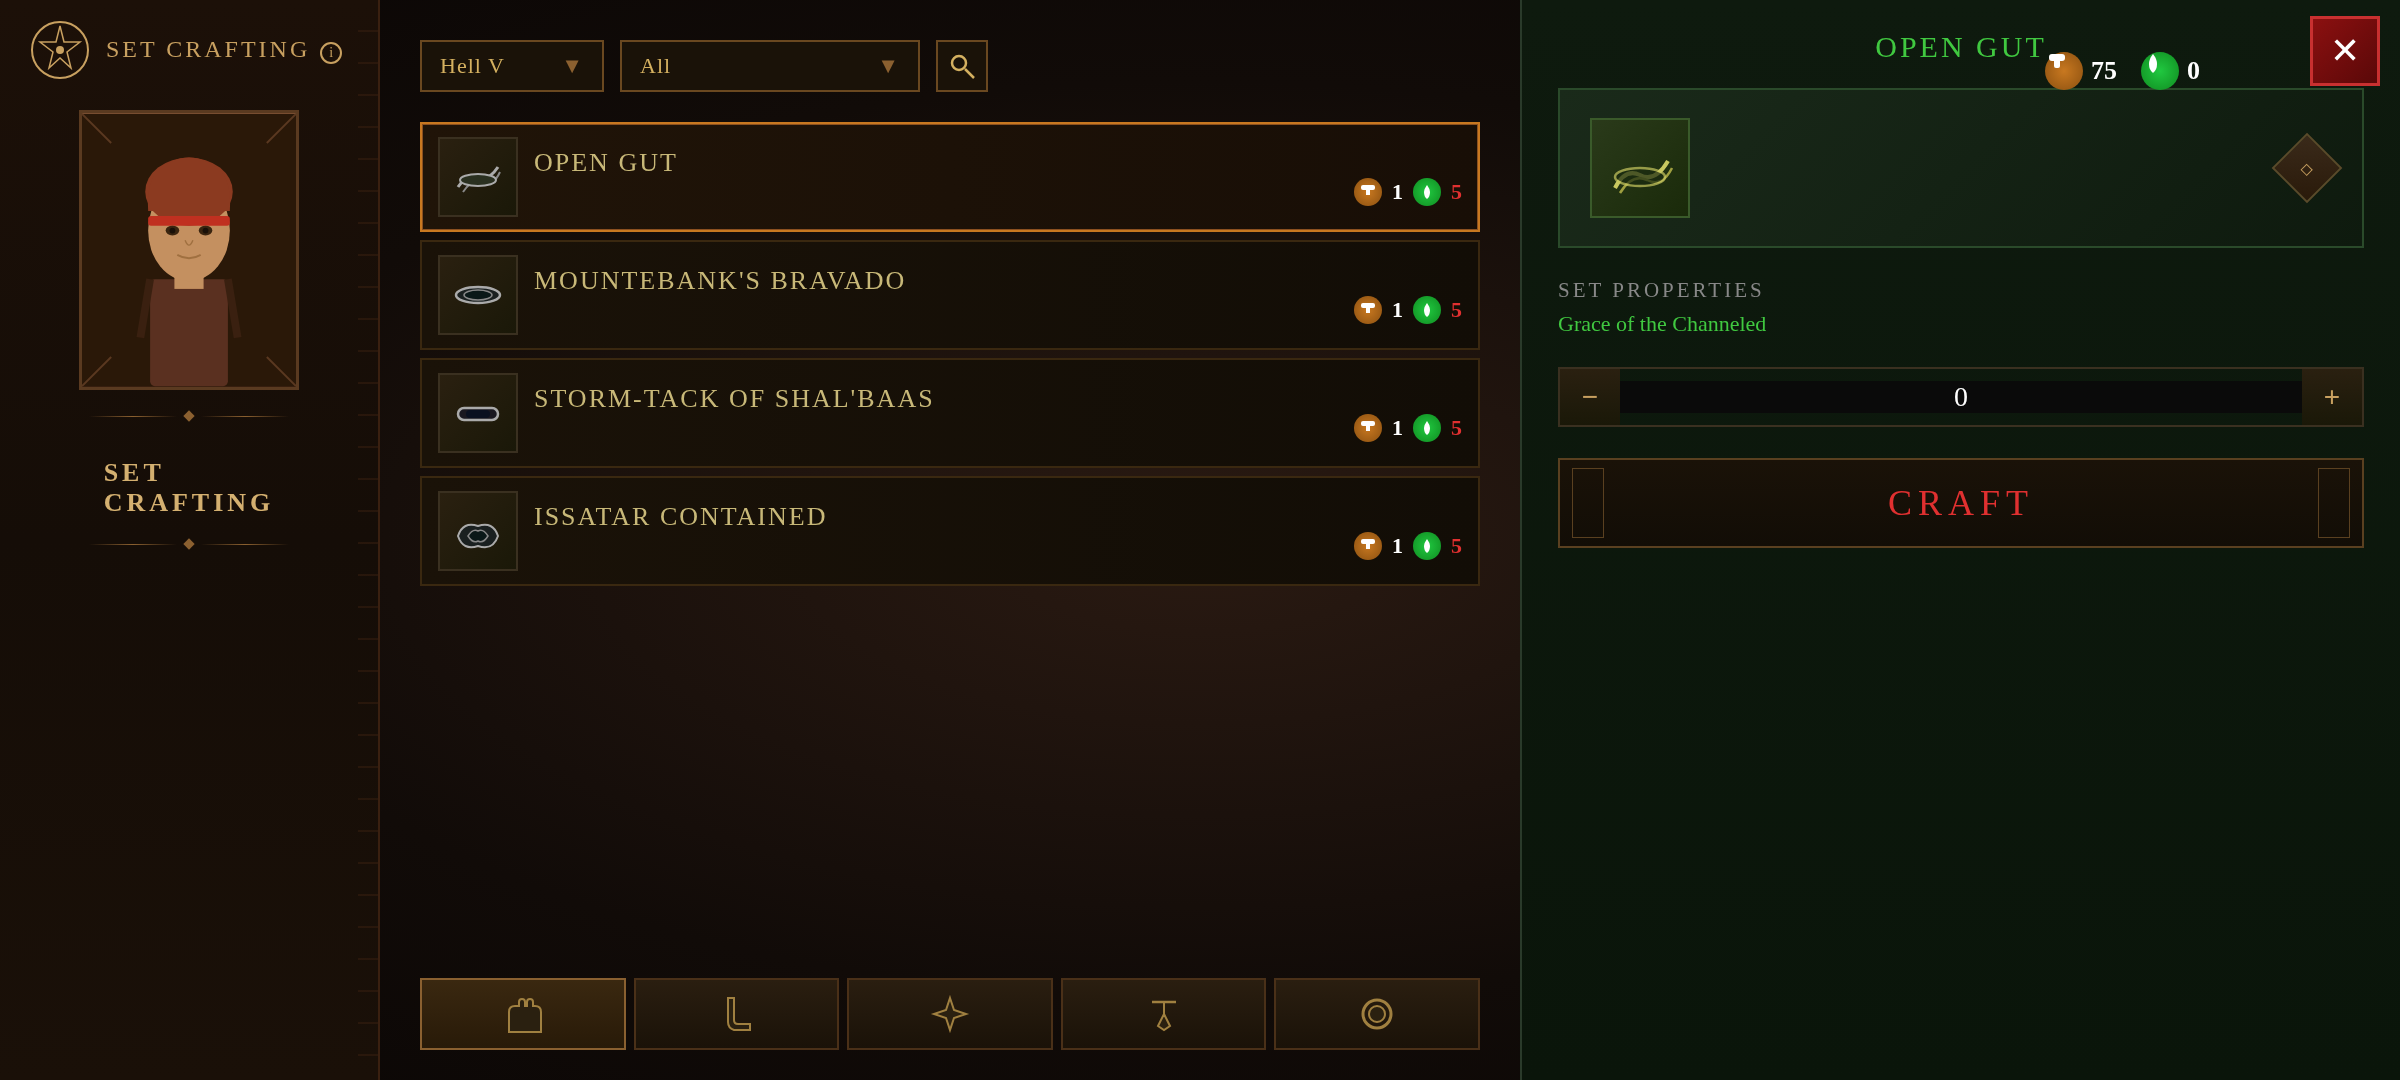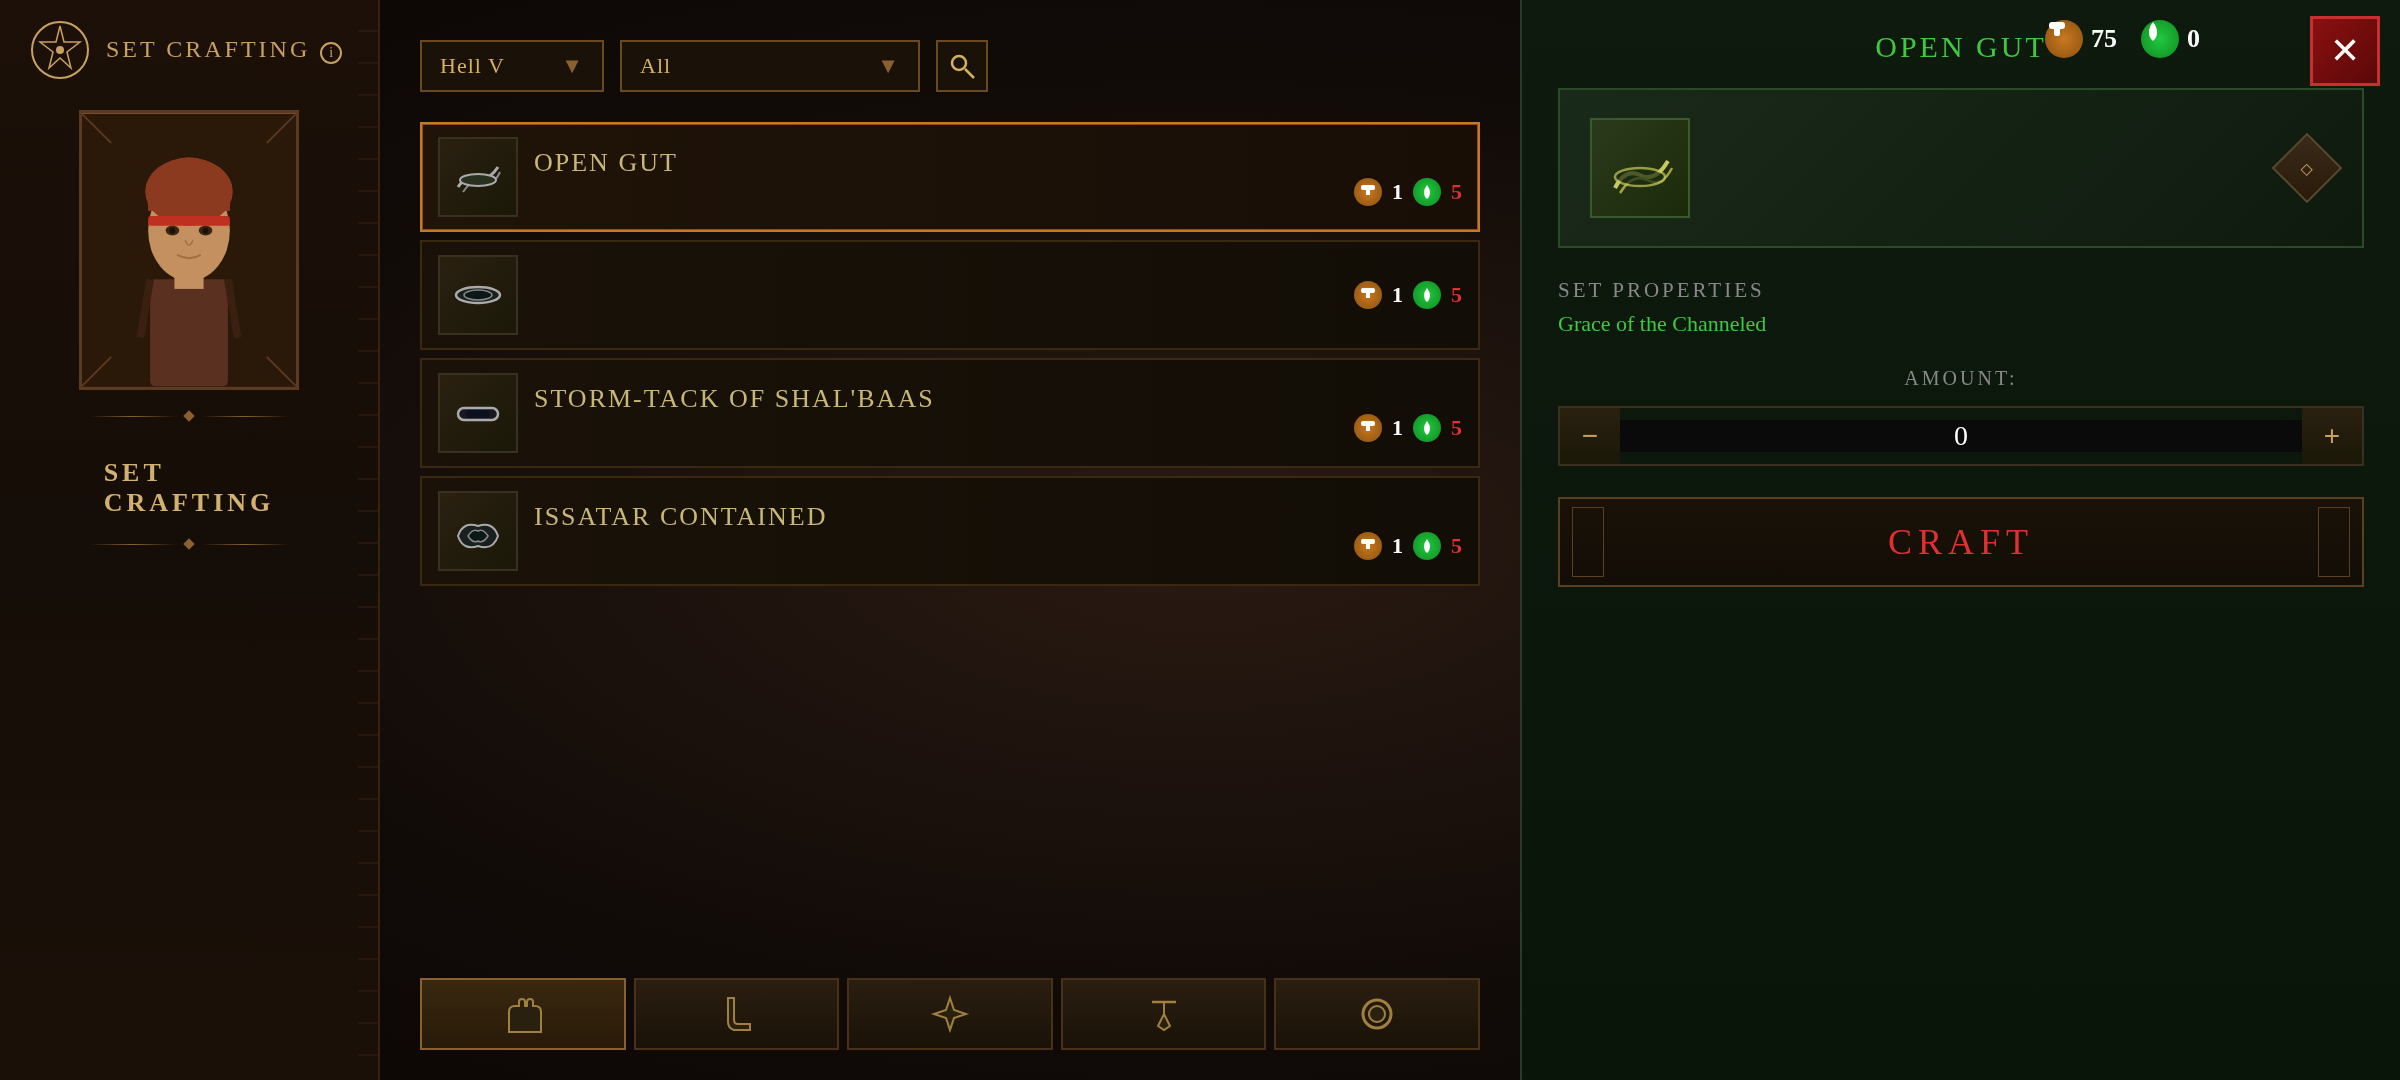--- a/index.html
+++ b/index.html
@@ -474,20 +474,21 @@
       gap: 24px;
     }
 
     .resource-item {
       display: flex;
       align-items: center;
       gap: 8px;
       color: #fff;
       font-size: 26px;
       font-weight: bold;
+      margin-top: 32px;
     }
 
     .res-icon {
       width: 38px;
       height: 38px;
       border-radius: 50%;
     }
 
     .res-icon.gold-res {
       background: radial-gradient(circle, #c87820, #8b5010);
@@ -646,20 +647,21 @@
     </div>
 
     <div class="item-row">
       <div class="item-icon-box">
         <svg width="60" height="50" viewBox="0 0 60 50">
           <ellipse cx="30" cy="25" rx="22" ry="8" stroke="#aaa" stroke-width="2.5" fill="#1a2020"></ellipse>
           <ellipse cx="30" cy="25" rx="14" ry="5" stroke="#888" stroke-width="1.5" fill="#0a1818"></ellipse>
         </svg>
       </div>
       <div class="item-info">
+        <div class="item-name">MOUNTEBANK'S BRAVADO</div>
         <div class="item-costs-row">
           <div class="cost-icon gold">
             <svg width="18" height="18" viewBox="0 0 18 18">
               <rect x="7" y="2" width="4" height="10" fill="#fff"></rect>
               <rect x="2" y="2" width="14" height="5" rx="2" fill="#fff"></rect>
             </svg>
           </div>
           <span class="cost-number">1</span>
           <div class="cost-icon green">
             <svg width="18" height="18" viewBox="0 0 18 18">
@@ -779,21 +781,20 @@
         </div>
       </div>
     </div>
 
     <div class="set-properties-section">
       <div class="set-properties-label">SET PROPERTIES</div>
       <div class="set-name">Grace of the Channeled</div>
     </div>
 
     <div class="amount-section">
-      <div class="amount-label">AMOUNT:</div>
       <div class="amount-control">
         <button class="amount-btn">−</button>
         <div class="amount-value">0</div>
         <button class="amount-btn">+</button>
       </div>
     </div>
 
     <button class="craft-button">CRAFT</button>
 
   </div>

